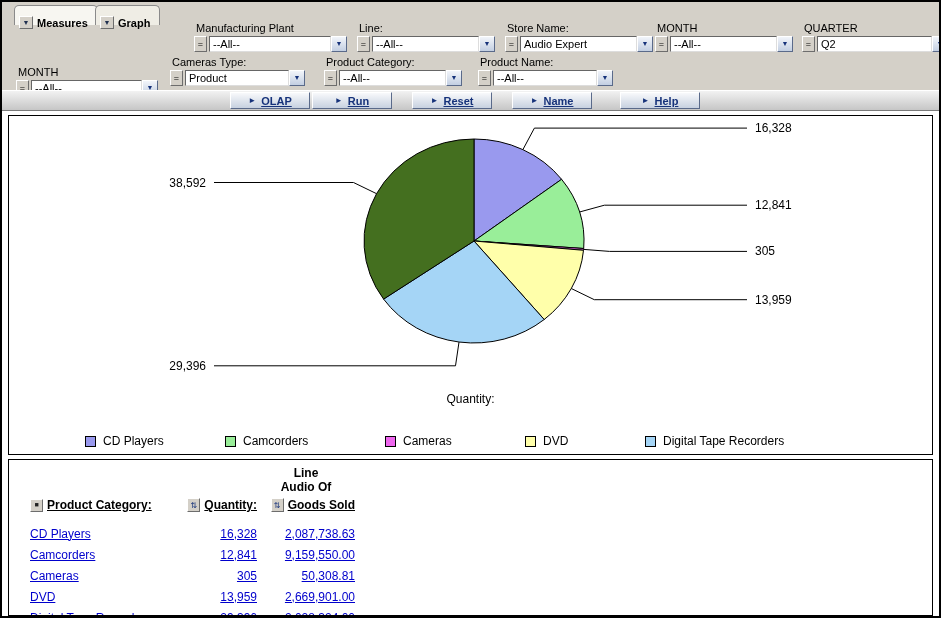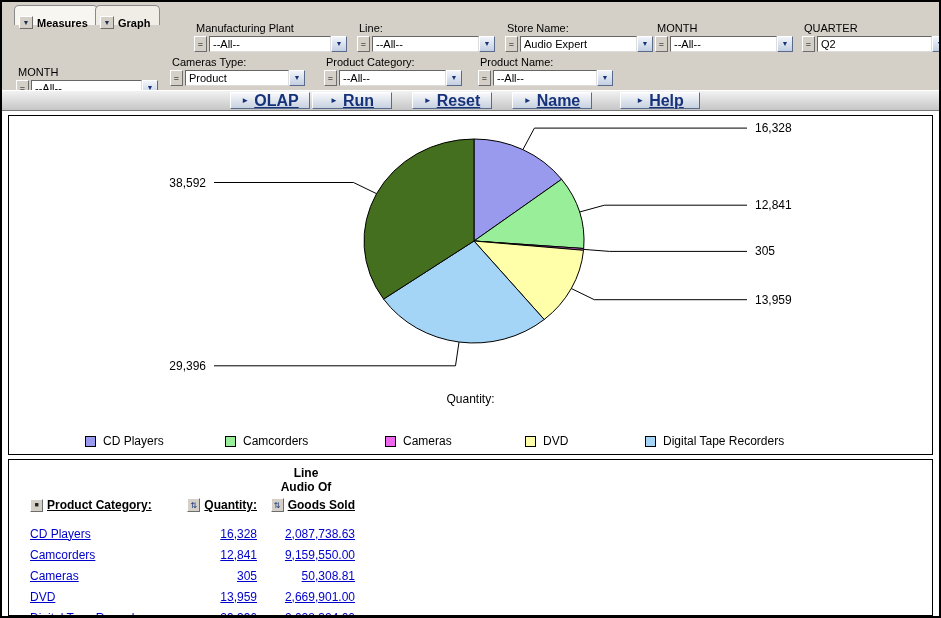--- a/index.html
+++ b/index.html
@@ -36,21 +36,21 @@
 
   .toolbar { position:absolute; top:88px; left:0; width:937px; height:21px;
              background:linear-gradient(180deg,#f2f2f2,#c6c6c6);
              border-top:1px solid #fff; border-bottom:1px solid #7a7a7a; }
   .tb-btn { position:absolute; top:1px; width:80px; height:17px;
             background:linear-gradient(180deg,#f8f9fb,#c7d1e0);
             border:1px solid; border-color:#fff #5a6a8a #5a6a8a #fff;
             display:flex; align-items:center; justify-content:center; gap:5px;
             padding:0; font-family:inherit; cursor:pointer; }
   .tb-icon { font-size:8px; color:#16327a; line-height:8px; }
-  .tb-label { font-size:16px; font-weight:bold; color:#16327a; text-decoration:underline; }
+  .tb-label { font-size:11px; font-weight:bold; color:#16327a; text-decoration:underline; }
 
   
   .chart-panel { position:absolute; top:113px; left:6px; width:925px; height:340px;
                  border:1px solid #000; background:#fff; }
   .chart-svg { position:absolute; top:0; left:0; }
   .chart-title { position:absolute; top:276px; left:0; width:100%; text-align:center;
                  font-size:12px; color:#000; }
   .legend { position:absolute; top:318px; left:0; width:100%; height:20px; }
   .legend-item { position:absolute; display:flex; align-items:center; gap:7px; }
   .legend-swatch { width:11px; height:11px; border:1px solid #000; display:inline-block; }

